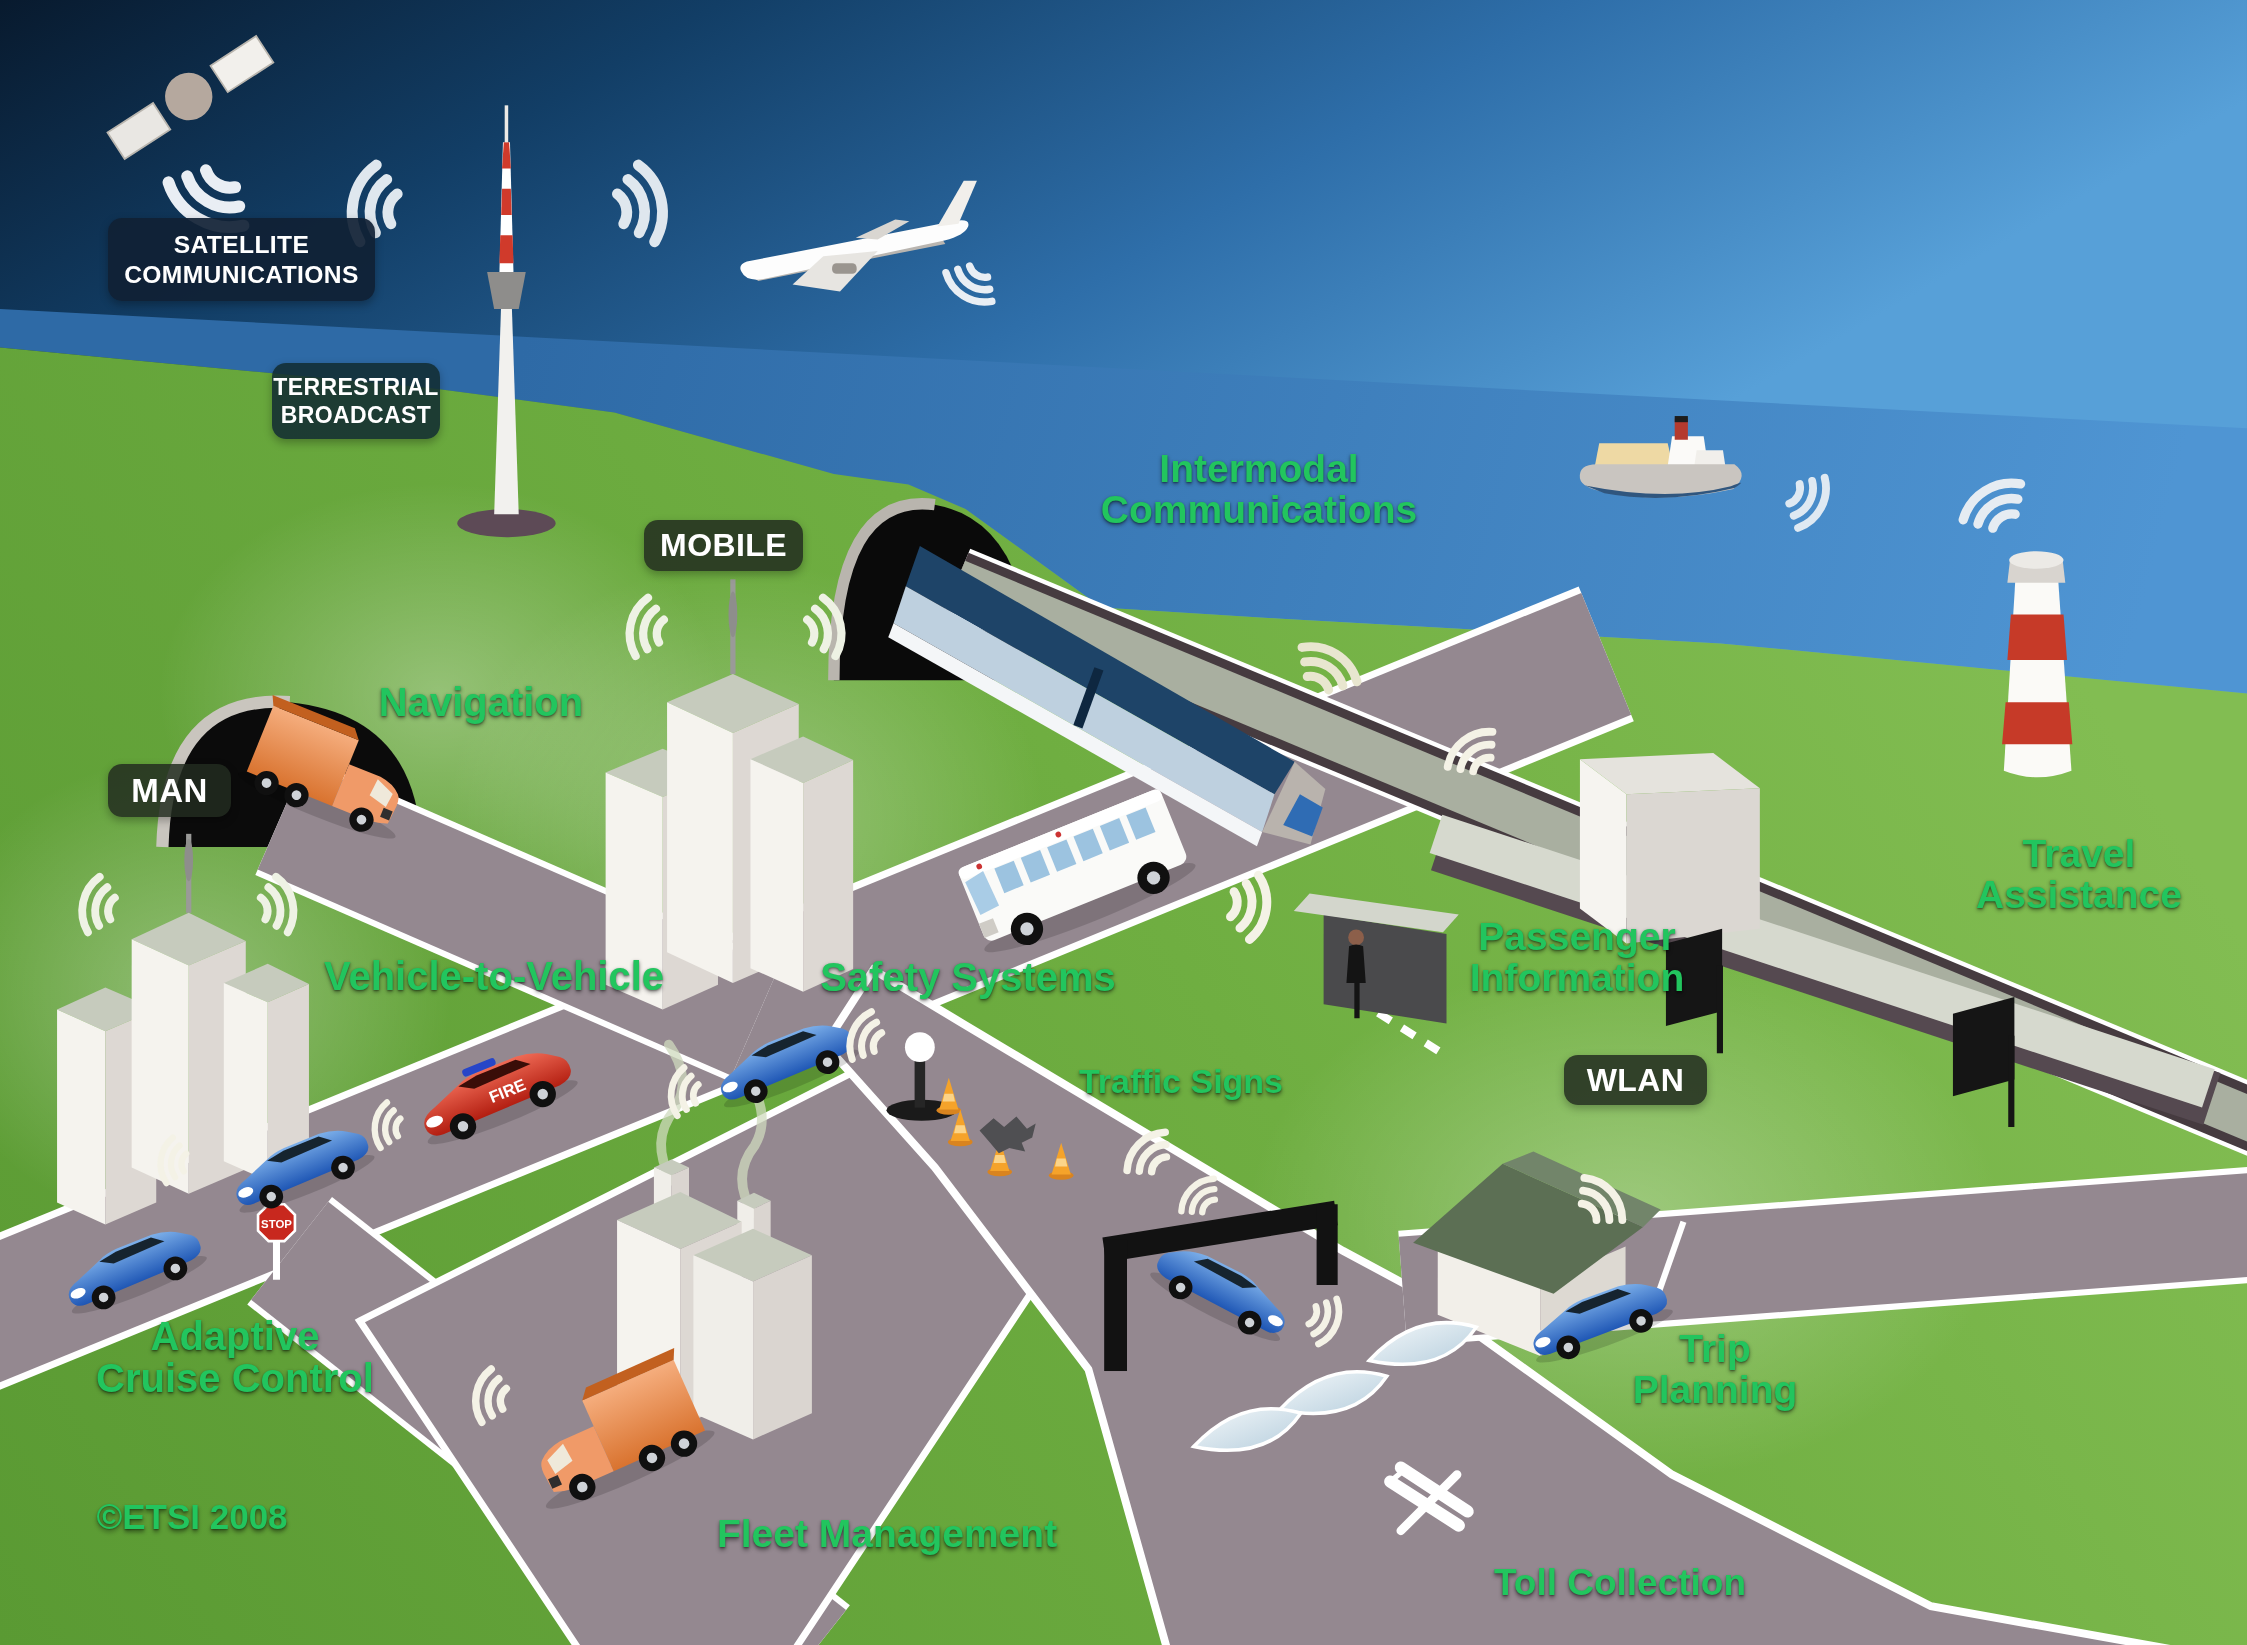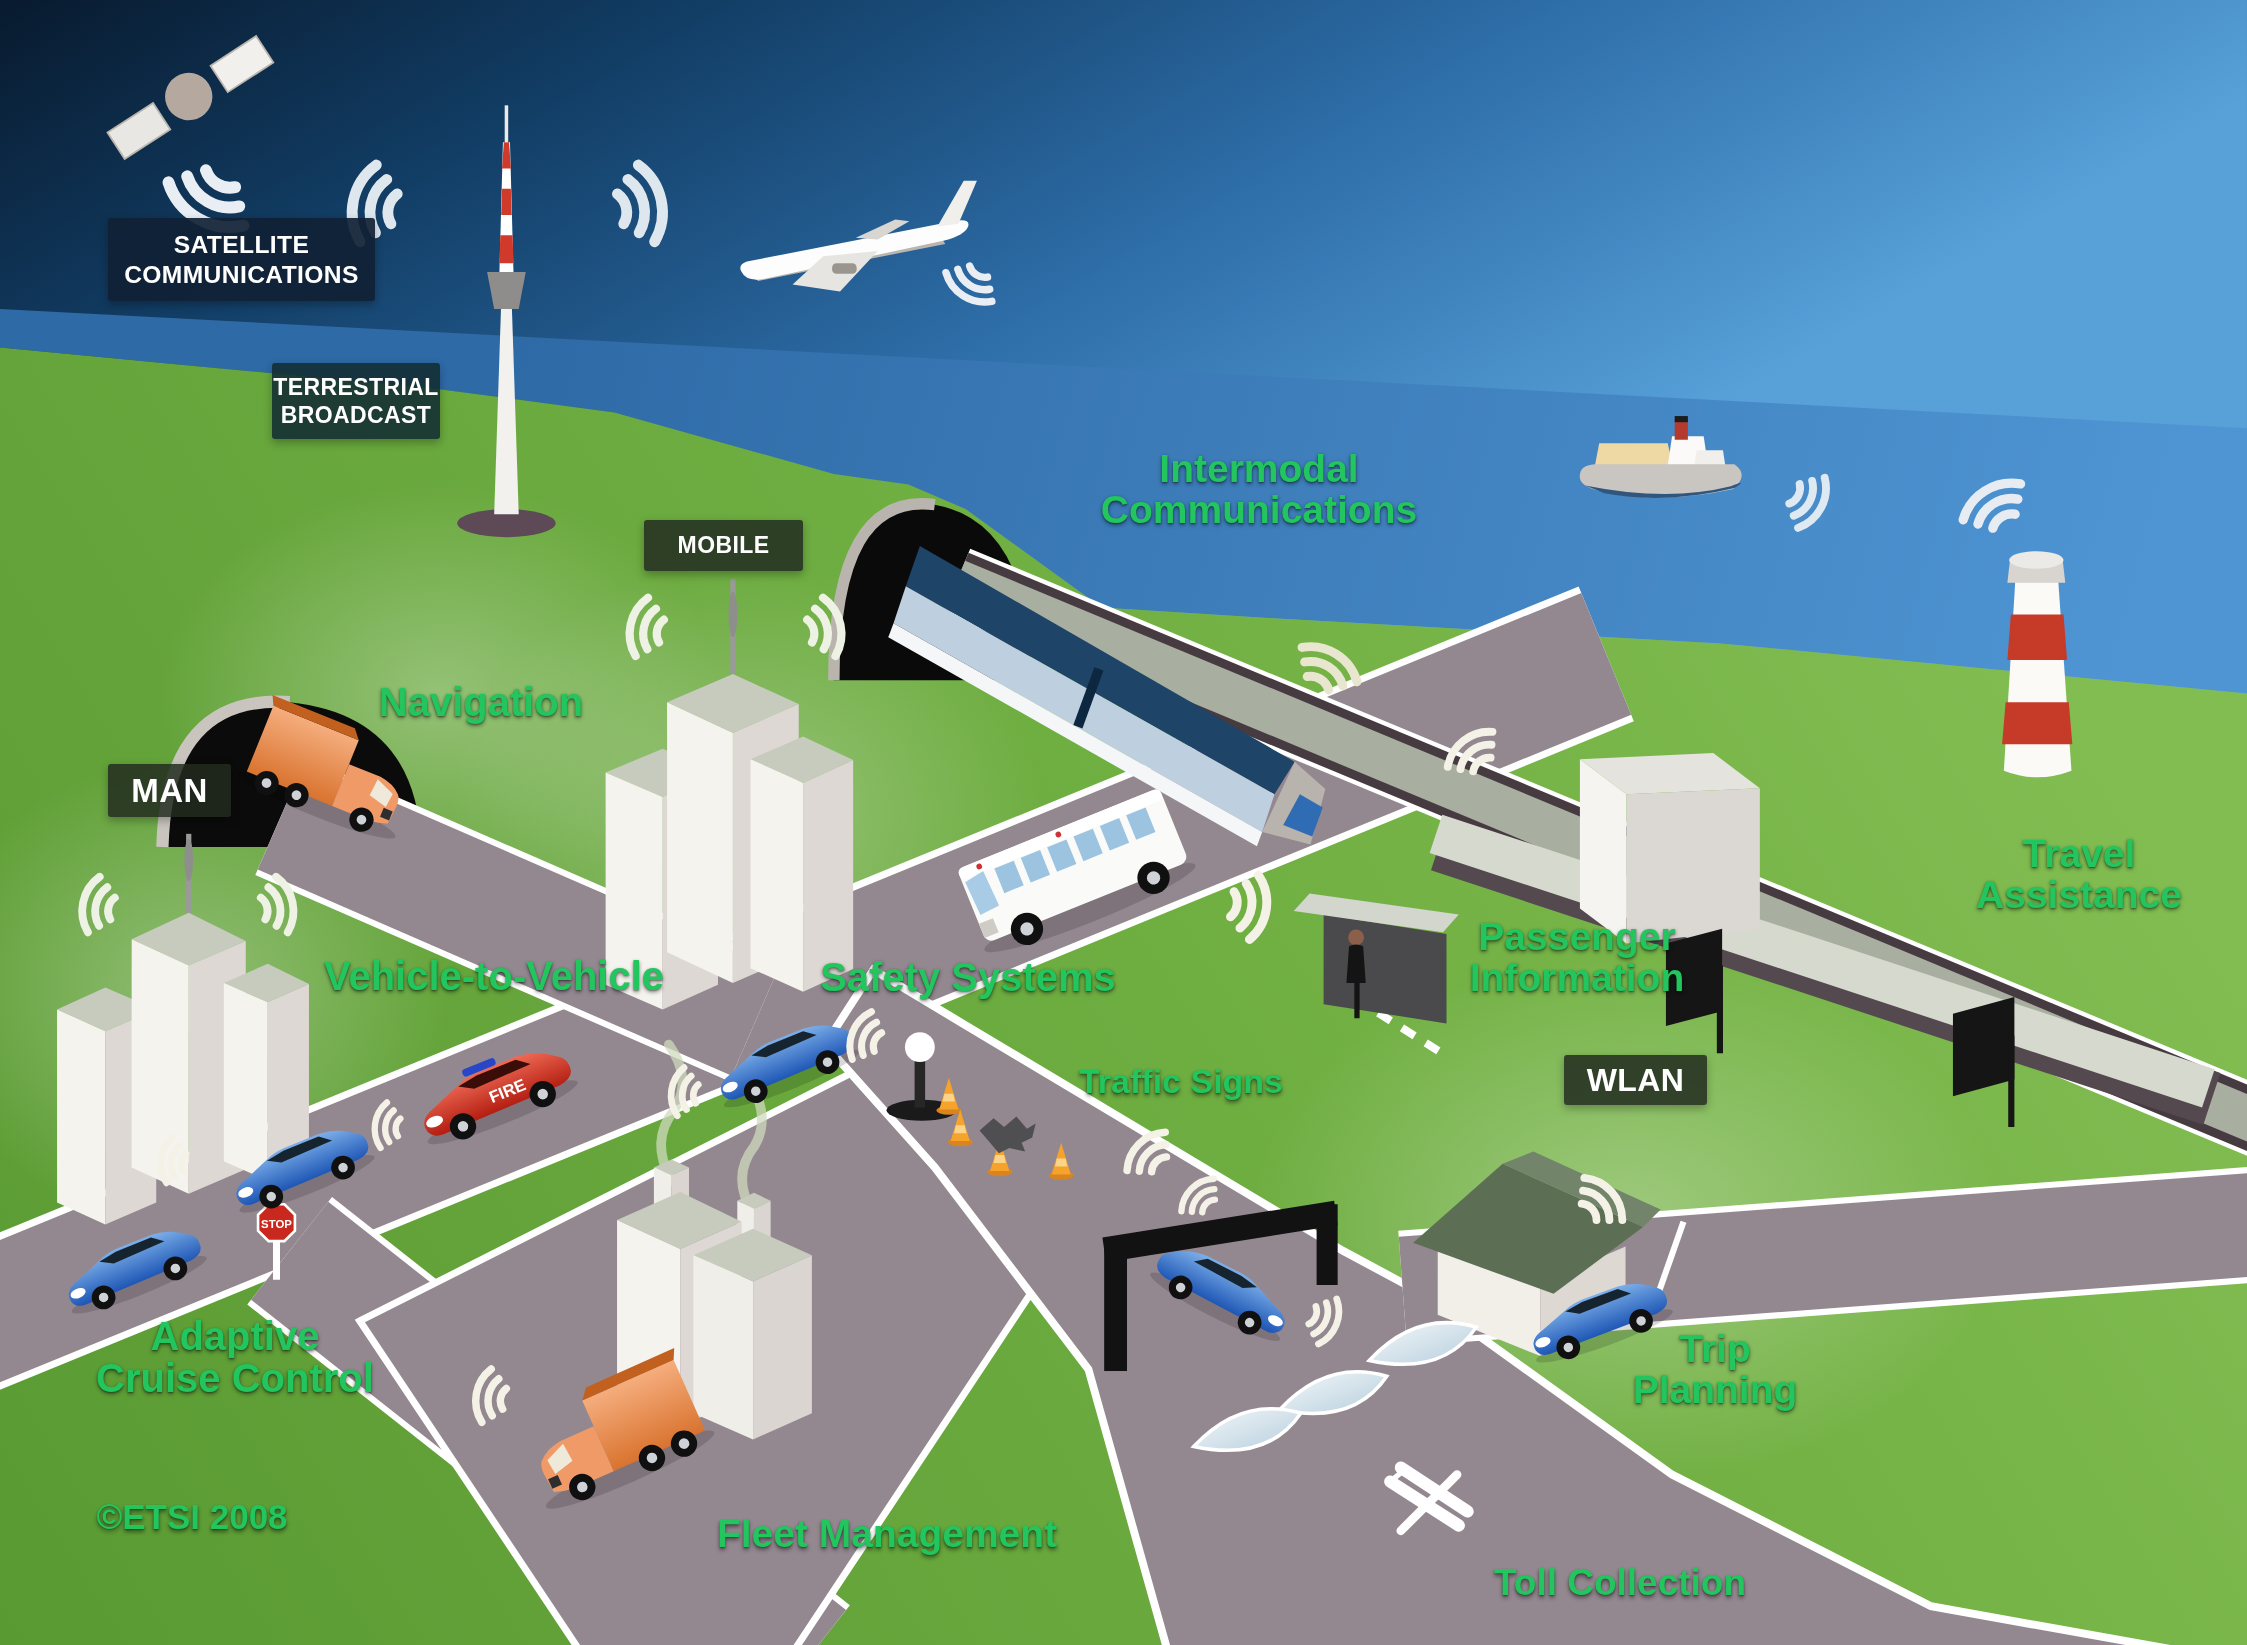--- a/index.html
+++ b/index.html
@@ -3,21 +3,21 @@
 <meta charset="utf-8">
 <style>
   html,body{margin:0;padding:0;background:#222;}
   .stage{position:relative;width:2247px;height:1646px;overflow:hidden;
          font-family:"Liberation Sans",sans-serif;}
   .scene{position:absolute;inset:0;display:block;}
   .label{position:absolute;transform:translate(-50%,-50%);color:#22c55e;font-weight:bold;
          text-align:center;white-space:nowrap;line-height:1.06;
          text-shadow:0 2.6px 4.4px rgba(0,0,0,.45), 0 0.9px 1.8px rgba(0,0,0,.35);}
   .badge{position:absolute;display:flex;flex-direction:column;align-items:center;justify-content:center;
-         color:#fff;font-weight:bold;text-align:center;border-radius:3px;
+         color:#fff;font-weight:bold;text-align:center;border-radius:14px;
          box-shadow:0 3.5px 8.8px rgba(0,0,0,.28);letter-spacing:0.4px;}
   .badge-navy{background:rgba(16,33,52,.92);}
   .badge-olive{background:rgba(34,44,32,.85);}
   .badge-teal{background:rgba(18,44,50,.88);}
 </style>
 </head>
 <body>
 
 <div class="stage">
 <svg class="scene" viewBox="0 0 2560 1875">
@@ -395,21 +395,21 @@
 </svg>
 
 <div class="badge badge-navy" style="left:108px;top:218px;width:267px;height:83px;font-size:24.6px;line-height:30px;">
   <span>SATELLITE</span>
   <span>COMMUNICATIONS</span>
 </div>
 <div class="badge badge-teal" style="left:272px;top:363px;width:168px;height:76px;font-size:23px;line-height:28px;">
   <span>TERRESTRIAL</span>
   <span>BROADCAST</span>
 </div>
-<div class="badge badge-olive" style="left:644px;top:520px;width:159px;height:51px;font-size:23px;">
+<div class="badge badge-olive" style="left:644px;top:520px;width:159px;height:51px;font-size:32px;">
   <span>MOBILE</span>
 </div>
 <div class="badge badge-olive" style="left:108px;top:764px;width:123px;height:53px;font-size:33px;">
   <span>MAN</span>
 </div>
 <div class="badge badge-olive" style="left:1564px;top:1055px;width:143px;height:50px;font-size:32px;">
   <span>WLAN</span>
 </div>
 
 <div class="label" style="left:481px;top:702px;font-size:40px;">Navigation</div>

